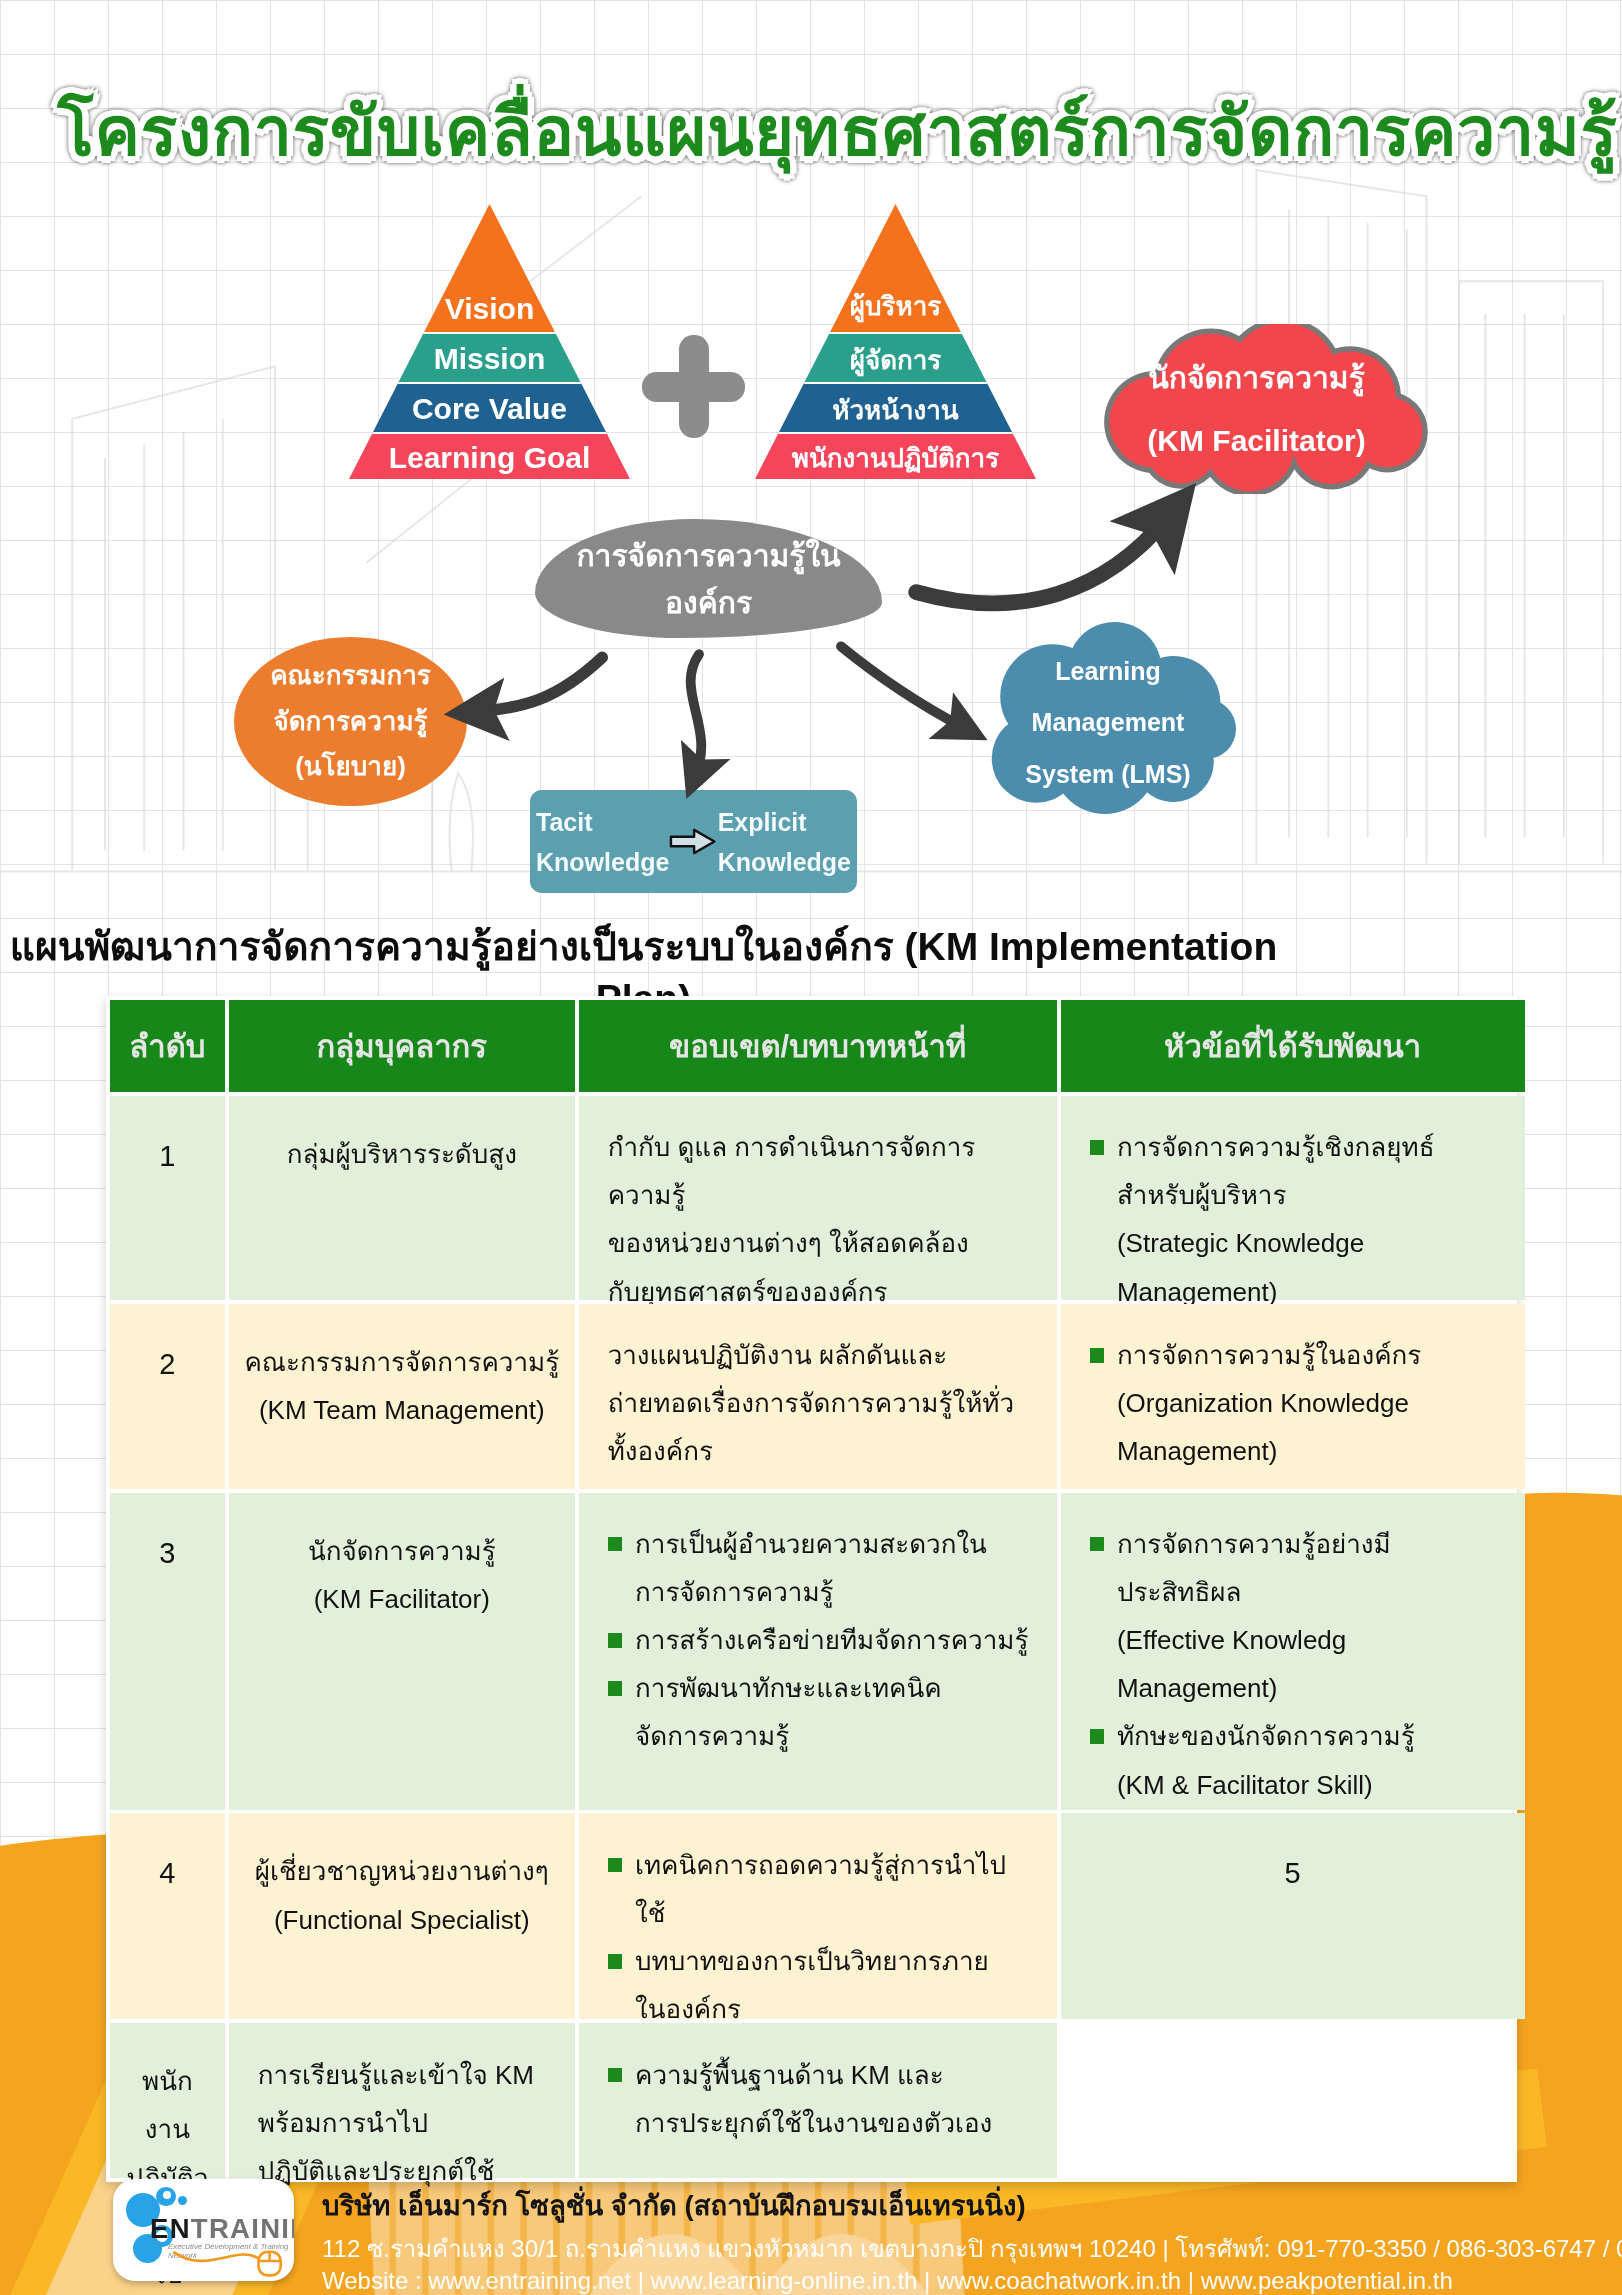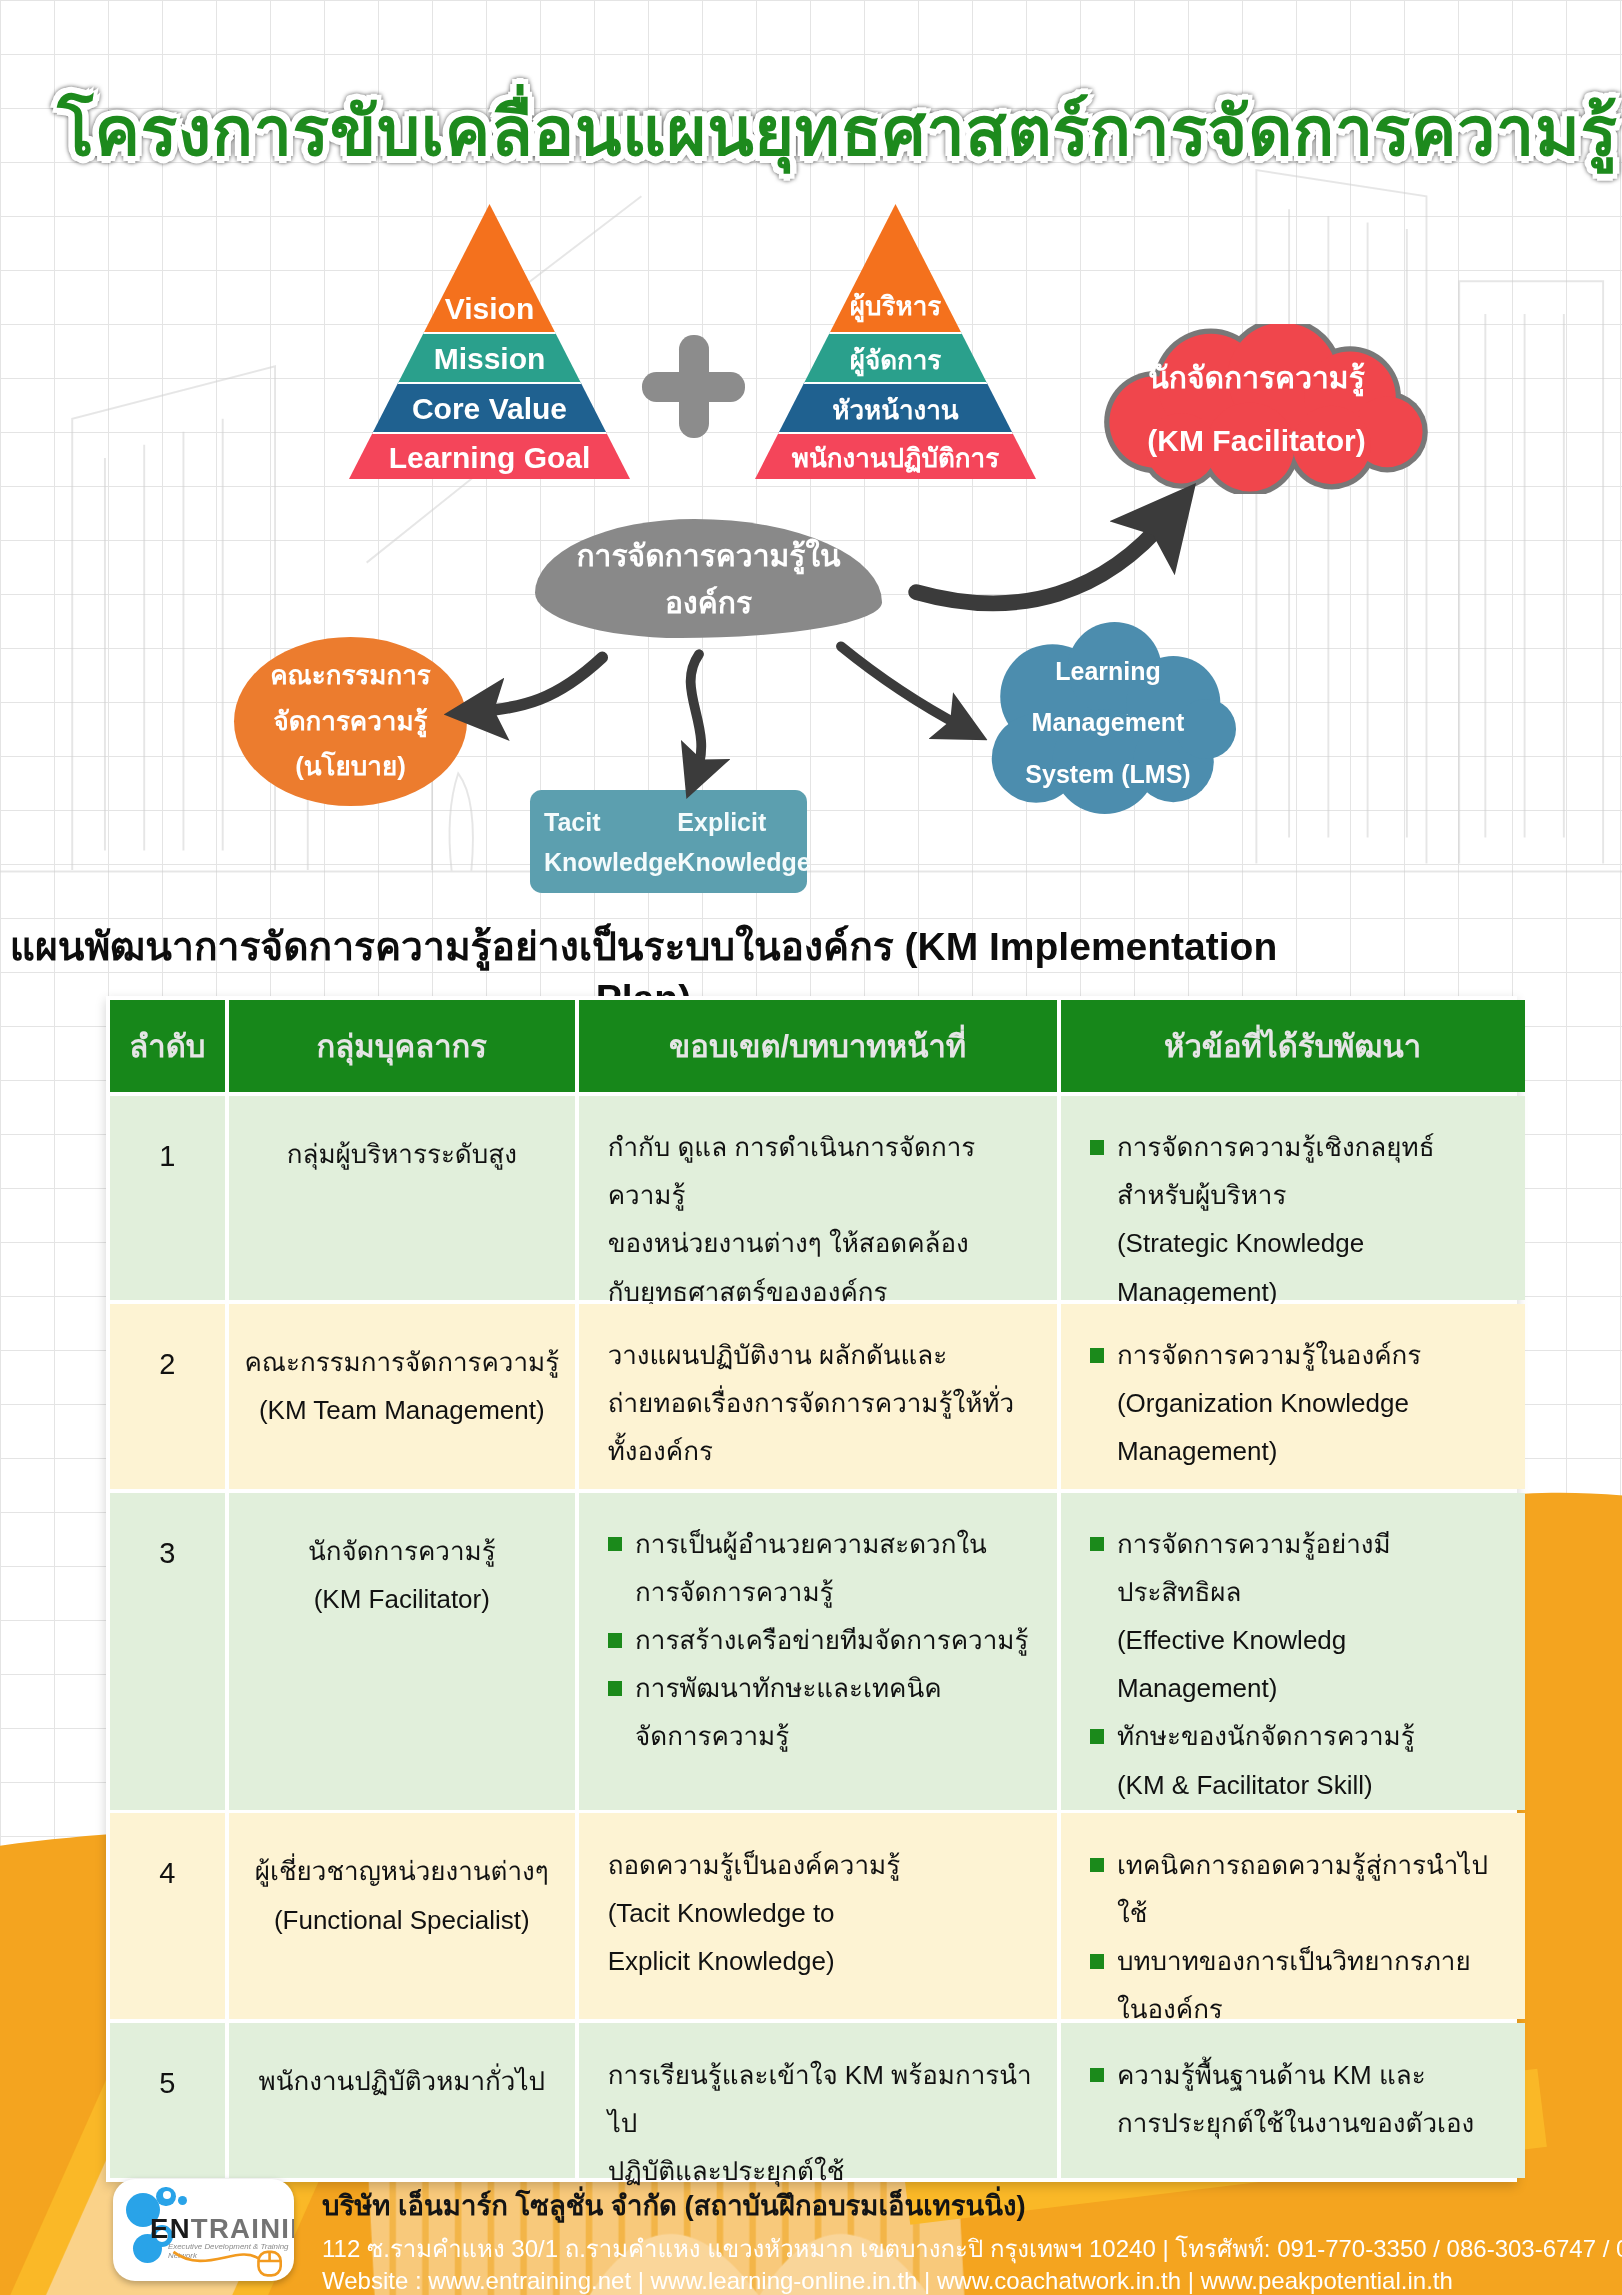--- a/index.html
+++ b/index.html
@@ -41,23 +41,23 @@
     display:flex;align-items:center;justify-content:center;
     color:#fff;font-size:30px;font-weight:bold;text-align:center;
   }
   .cloud-text{display:flex;flex-direction:column;align-items:center;justify-content:center;
     color:#fff;font-weight:bold;text-align:center;}
   .committee{
     left:234px;top:637px;width:233px;height:169px;background:#ec7c2e;border-radius:50%;
     line-height:1.75;font-size:26px;
   }
   .teal-box{
-    left:530px;top:790px;width:277px;height:103px;background:#5c9faf;border-radius:11.8px;
+    left:530px;top:790px;width:327px;height:103px;background:#5c9faf;border-radius:11.8px;
     display:flex;align-items:center;justify-content:space-between;
-    padding:0 14px;box-sizing:border-box;
+    padding:0 6px;box-sizing:border-box;
     color:#f4fbfc;font-size:25px;font-weight:bold;line-height:1.6;
   }
   .pre{white-space:pre-line;}
   
   .section-title{
     left:0;top:915px;width:1287px;text-align:center;
     font-size:39px;font-weight:bold;color:#0d0d0d;
   }
   
   .km-table{
@@ -294,23 +294,20 @@
     <div class="li">
         <span class="bullet"></span>
         <span class="it pre">การสร้างองค์กรแห่งการเรียนรู้
 (Learning Organization)</span>
       </div>
   </div>
 
   <div class="cell num bg-y">4</div>
   <div class="cell grp bg-y pre">ผู้เชี่ยวชาญหน่วยงานต่างๆ
 (Functional Specialist)</div>
-  <div class="cell txt bg-y pre">ถอดความรู้เป็นองค์ความรู้
-(Tacit Knowledge to
-Explicit Knowledge)</div>
   <div class="cell txt bg-y">
     <div class="li">
         <span class="bullet"></span>
         <span class="it pre">เทคนิคการถอดความรู้สู่การนำไปใช้</span>
       </div>
     <div class="li">
         <span class="bullet"></span>
         <span class="it pre">บทบาทของการเป็นวิทยากรภาย
 ในองค์กร</span>
       </div>

